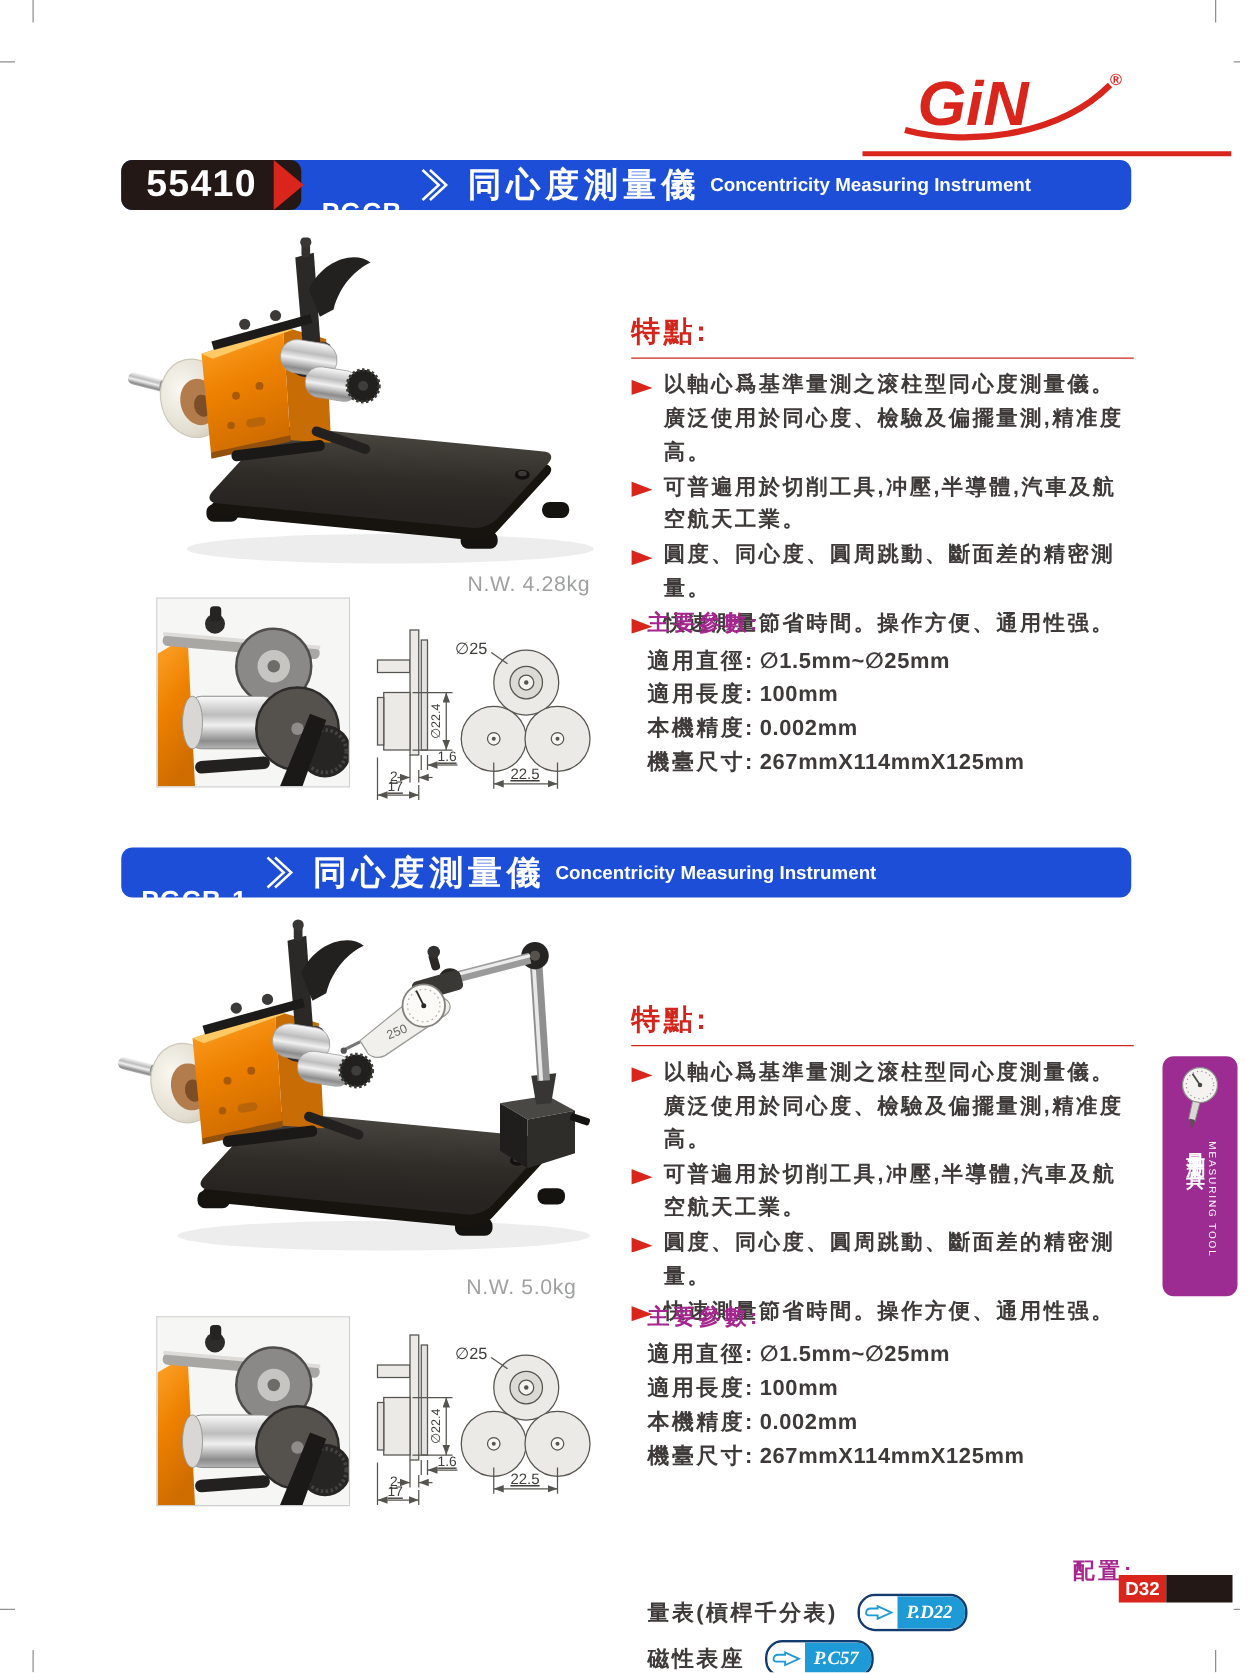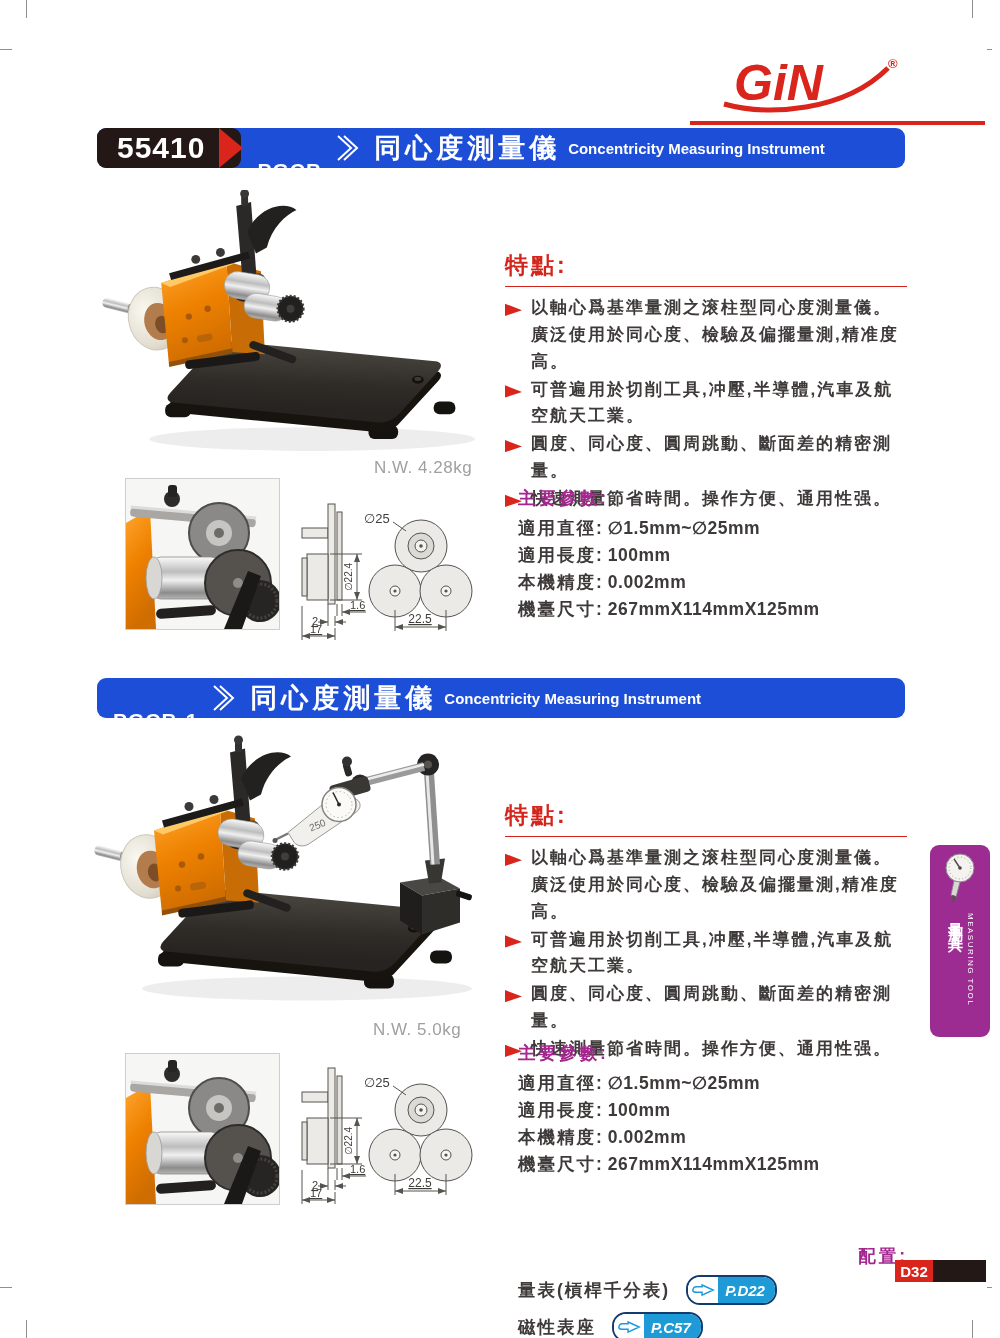--- a/index.html
+++ b/index.html
@@ -32,21 +32,21 @@
   .params{position:absolute;left:518px;width:390px;}
   .p-title{color:#a4268e;font-size:17.5px;font-weight:bold;letter-spacing:3px;margin-bottom:5px;}
   .p-row{font-size:17.5px;font-weight:bold;color:#3e3a39;line-height:27px;display:flex;}
   .p-label{letter-spacing:2px;margin-right:4px;white-space:nowrap;}
   .p-value{letter-spacing:.5px;white-space:nowrap;}
   .cfg-row{display:flex;align-items:center;margin-top:7px;}
   .badge{display:inline-flex;align-items:center;height:26px;border:2px solid #123b70;
          border-radius:14px;background:#fff;overflow:hidden;margin-left:12px;}
   .badge-hand{width:30px;display:flex;justify-content:center;align-items:center;background:#fff;height:100%;}
   .badge-ref{background:#1e9bd7;color:#fff;font-weight:bold;font-style:italic;font-size:15px;
-             height:100%;display:flex;align-items:center;padding:0 10px 0 7px;}
+             height:100%;display:flex;align-items:center;padding:0 10px 0 7px;font-family:Liberation Serif, serif;}
   
   .nw{position:absolute;color:#9fa0a0;font-size:17px;letter-spacing:.5px;}
   .inset{position:absolute;border:1px solid #cfcfcf;line-height:0;}
   .redline{position:absolute;left:690px;top:121px;width:295px;height:4px;background:#d9251c;}
   .side-tab{position:absolute;left:930px;top:845px;width:60px;height:192px;background:#9c2c91;
             border-radius:9px;display:flex;flex-direction:column;align-items:center;}
   .tab-texts{display:flex;flex-direction:row;justify-content:center;margin-top:4px;}
   .tab-zh{writing-mode:vertical-rl;text-orientation:upright;color:#fff;font-weight:bold;
           font-size:15px;letter-spacing:5px;}
   .tab-en{writing-mode:vertical-rl;color:#fff;font-size:8px;letter-spacing:1.5px;margin-left:1px;margin-top:3px;}

